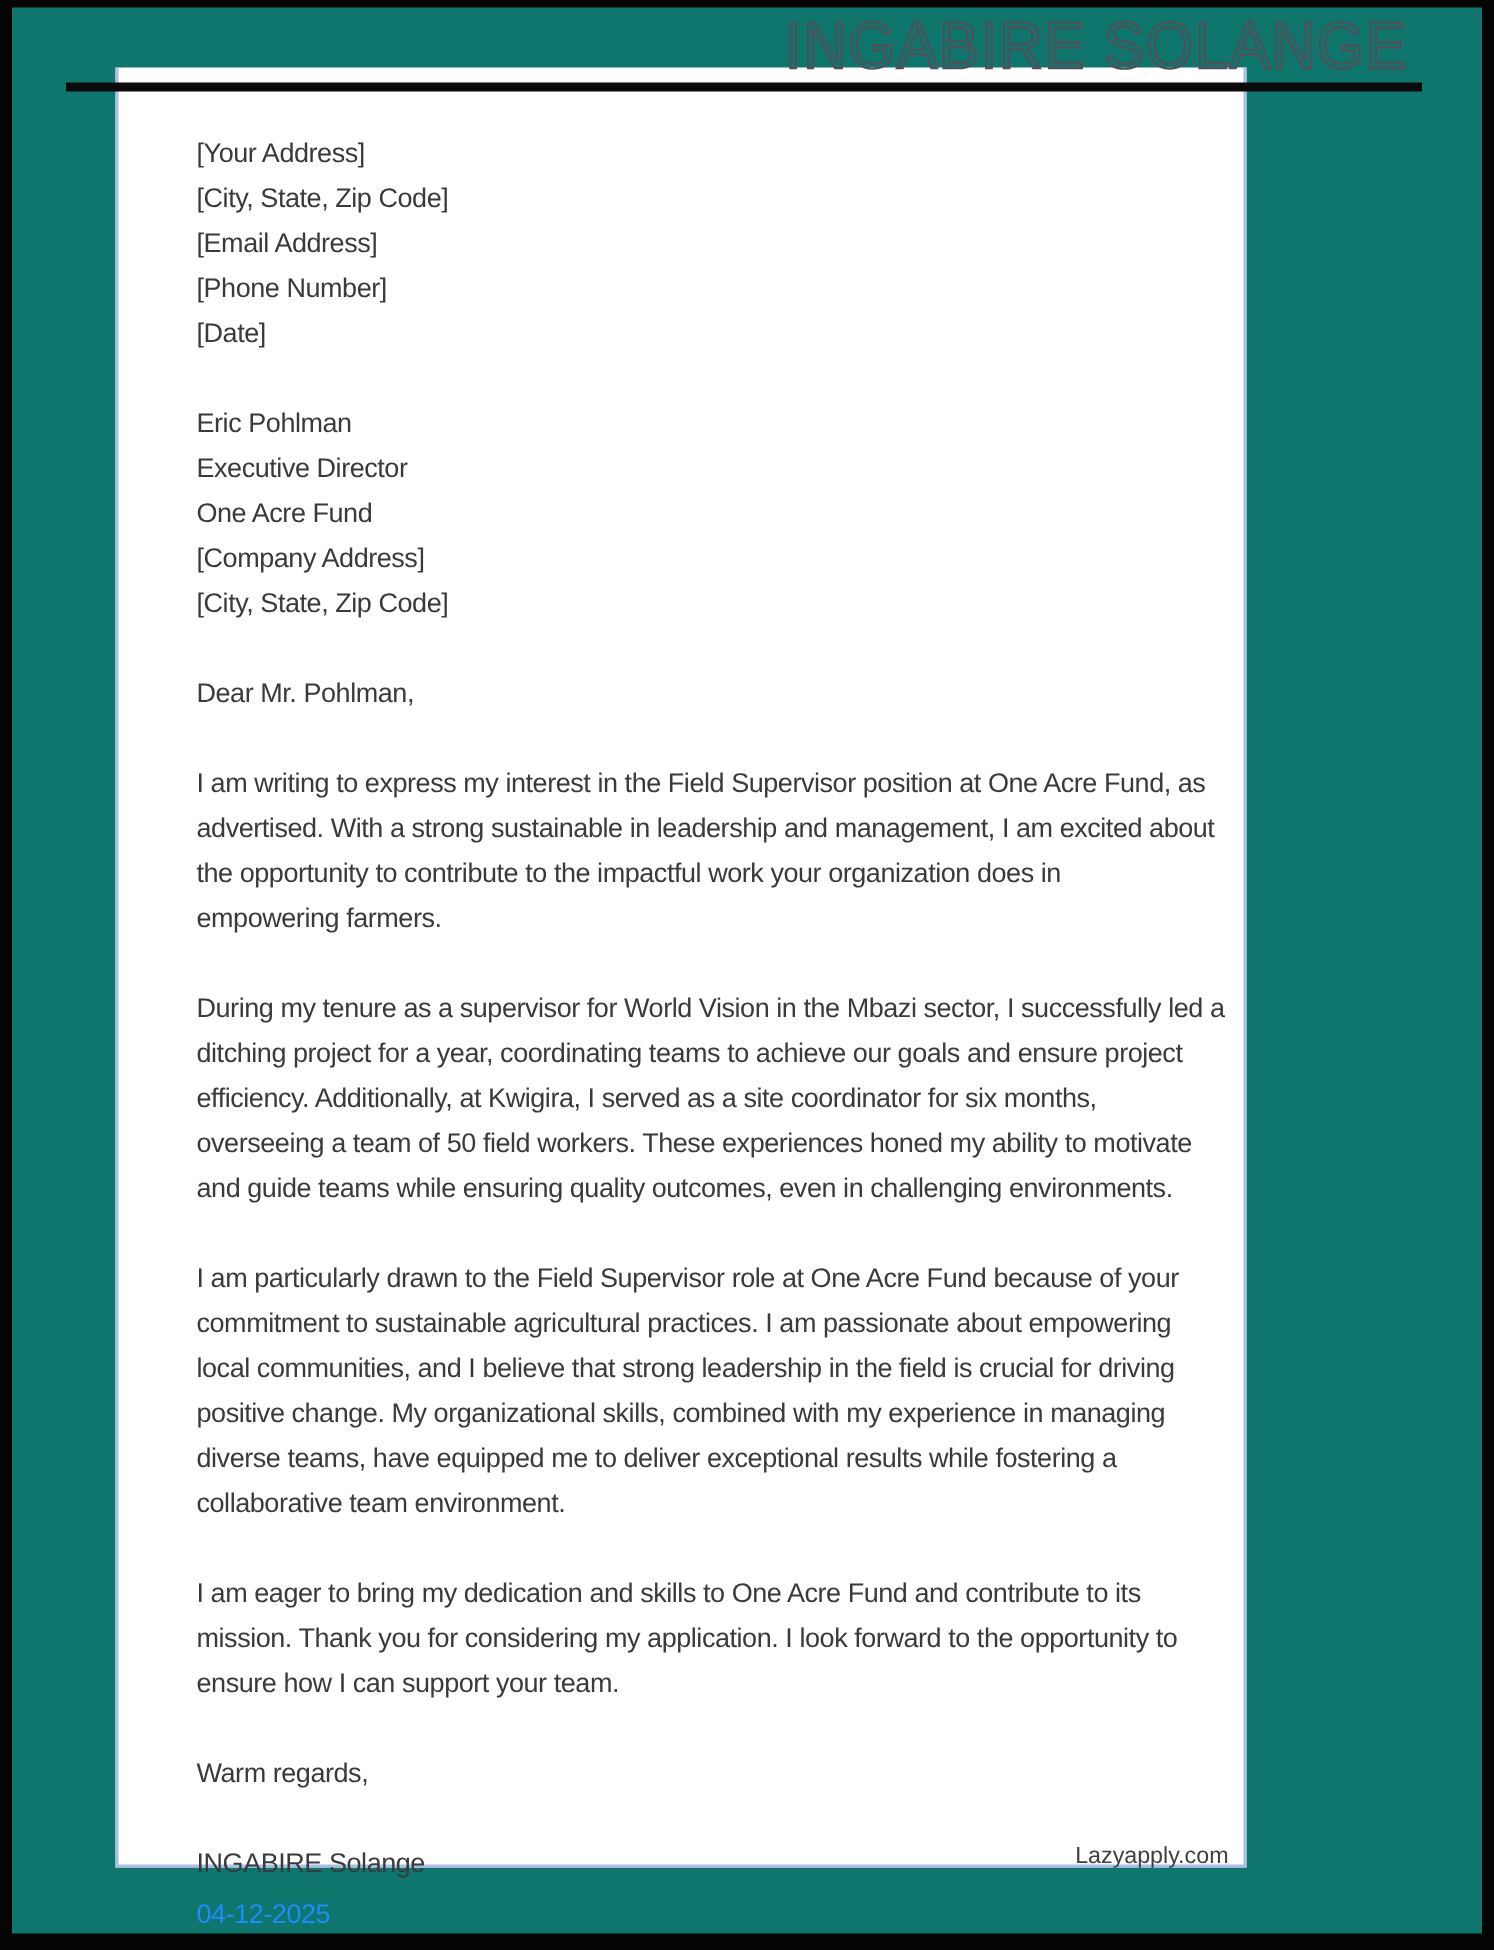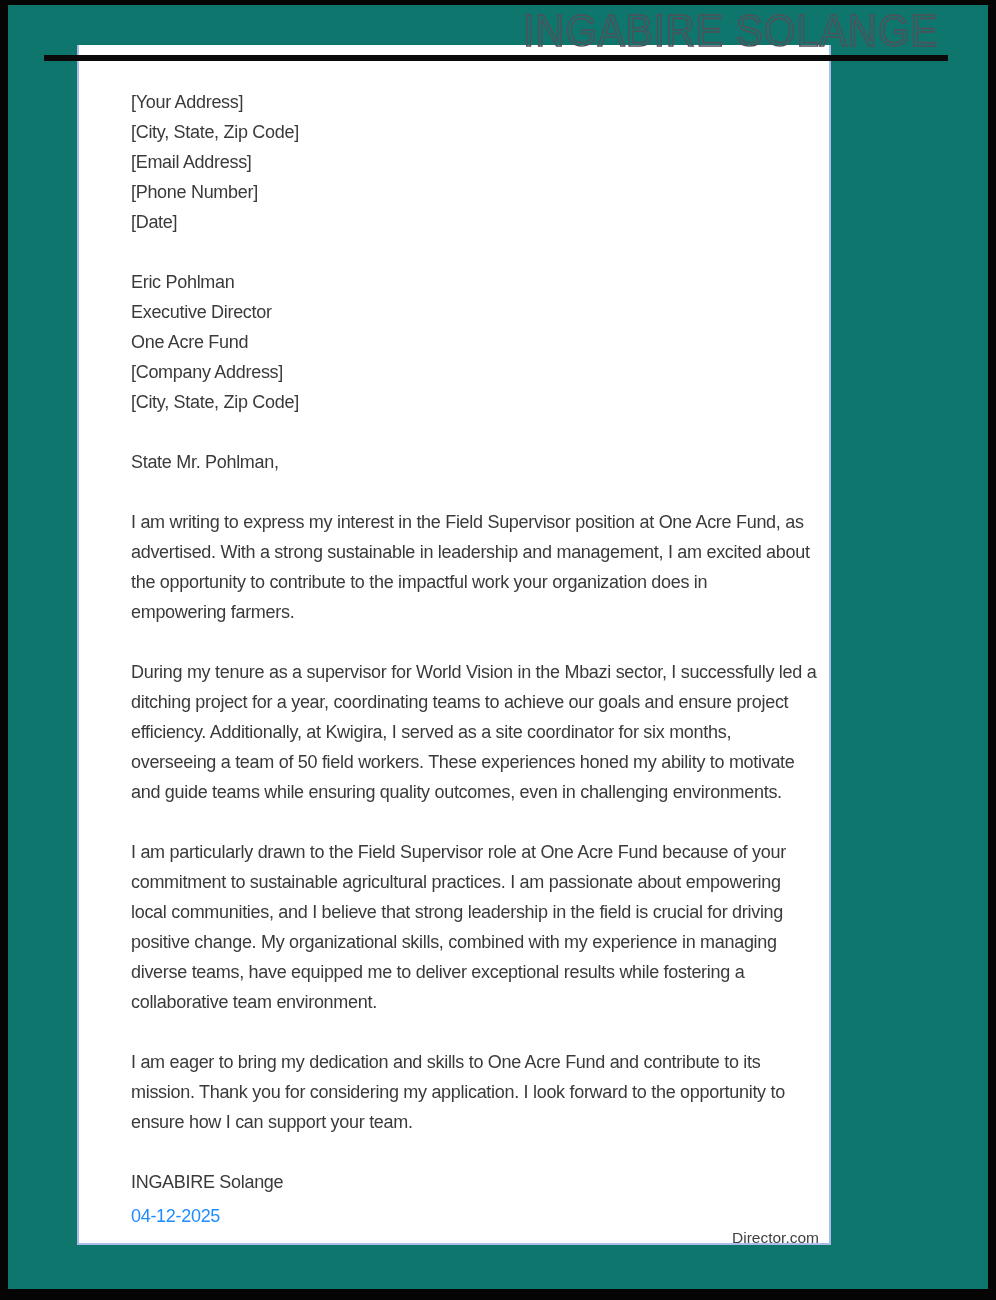--- a/index.html
+++ b/index.html
@@ -113,21 +113,21 @@
 [Email Address]
 [Phone Number]
 [Date]</div>
 
       <div class="block">Eric Pohlman
 Executive Director
 One Acre Fund
 [Company Address]
 [City, State, Zip Code]</div>
 
-      <div class="block">State Mr. Pohlman,</div>
+      <div class="block">Dear Mr. Pohlman,</div>
 
       <div class="block">I am writing to express my interest in the Field Supervisor position at One Acre Fund, as
 advertised. With a strong sustainable in leadership and management, I am excited about
 the opportunity to contribute to the impactful work your organization does in
 empowering farmers.</div>
 
       <div class="block">During my tenure as a supervisor for World Vision in the Mbazi sector, I successfully led a
 ditching project for a year, coordinating teams to achieve our goals and ensure project
 efficiency. Additionally, at Kwigira, I served as a site coordinator for six months,
 overseeing a team of 50 field workers. These experiences honed my ability to motivate
@@ -137,23 +137,24 @@
 commitment to sustainable agricultural practices. I am passionate about empowering
 local communities, and I believe that strong leadership in the field is crucial for driving
 positive change. My organizational skills, combined with my experience in managing
 diverse teams, have equipped me to deliver exceptional results while fostering a
 collaborative team environment.</div>
 
       <div class="block">I am eager to bring my dedication and skills to One Acre Fund and contribute to its
 mission. Thank you for considering my application. I look forward to the opportunity to
 ensure how I can support your team.</div>
 
+      <div class="block">Warm regards,</div>
 
       <div class="block signature">INGABIRE Solange</div>
 
       <div class="block date-line">04-12-2025</div>
 
     </div>
 
-    <div class="watermark">Director.com</div>
+    <div class="watermark">Lazyapply.com</div>
   </div>
 
 </div>
 
 </body></html>

